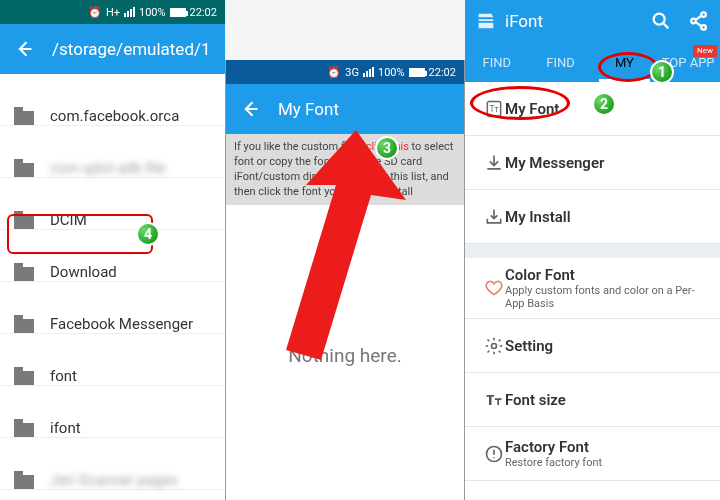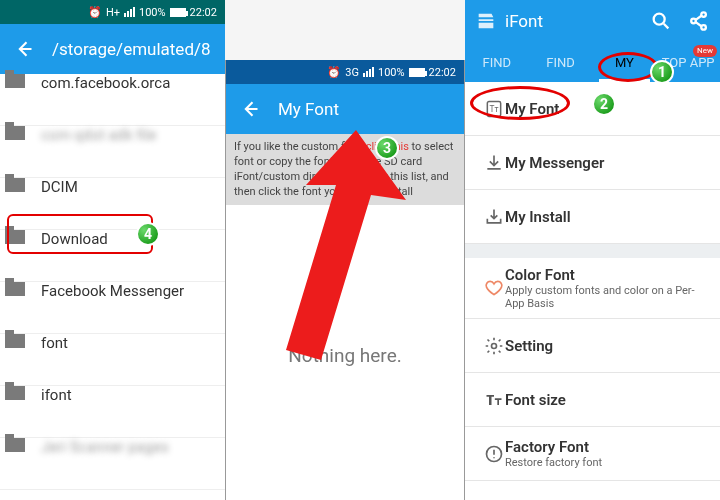--- a/index.html
+++ b/index.html
@@ -22,25 +22,25 @@
   .batt i{position:absolute;left:0;top:0;bottom:0;width:100%;background:#fff}
 
   
   .appbar{height:50px;background:#1e9be9;color:#fff;display:flex;align-items:center;padding:0 14px;font-size:17px}
   .appbar .back{margin-right:18px;display:flex}
   .topbar3{background:#1e9be9;height:42px;display:flex;align-items:center;padding:0 10px;color:#fff;font-size:17px;gap:8px}
   .tabs3{background:#1e9be9;display:flex;color:#cde8fa;font-size:13px;height:40px;align-items:center;position:relative}
   .tabs3 .tab{flex:1;text-align:center;height:100%;display:flex;align-items:center;justify-content:center;position:relative}
   .tabs3 .tab.active{color:#000000}
   .tabs3 .tab.active::after{content:"";position:absolute;left:10%;right:10%;bottom:0;height:3px;background:#fff}
-  .newdot{position:absolute;top:3px;right:3px;background:#e53935;color:#fff;font-size:8px;border-radius:6px;padding:0 4px;line-height:12px}
+  .newdot{position:absolute;top:3px;right:3px;background:#e53935;color:#fff;font-size:8px;border-radius:0;padding:0 4px;line-height:12px}
 
   
   .list{}
-  .row{display:flex;align-items:flex-start;height:52px;padding:0 5px;border-bottom:1px solid #eee;font-size:15px;color:#333;gap:16px}
+  .row{display:flex;align-items:flex-end;height:52px;padding:0 14px;border-bottom:1px solid #eee;font-size:15px;color:#333;gap:16px}
   .row.blur{color:transparent;text-shadow:0 0 6px #999}
   .folder{width:20px;height:14px;background:#7a7a7a;position:relative;flex-shrink:0}
   .folder::before{content:"";position:absolute;top:-4px;left:0;width:9px;height:4px;background:#7a7a7a}
 
   .row3{display:flex;align-items:center;min-height:54px;padding:8px 18px;border-bottom:1px solid #e5e5e5;gap:0;color:#333}
   .row3 .ic{width:22px;display:flex;justify-content:center;color:#666;flex-shrink:0}
   .row3 .txt{display:flex;flex-direction:column}
   .row3 .txt .ttl{font-size:15px;font-weight:600}
   .row3 .txt .sub{font-size:11px;color:#666}
   .gap3{height:14px;background:#eceff1}
@@ -83,21 +83,21 @@
           </span>
         <span>22:02</span>
       </span>
     </div>
     <div class="appbar">
       <span class="back">
         <svg width="20" height="20" viewBox="0 0 24 24" fill="none" stroke="#fff" stroke-width="2.5">
             <path d="M15 4l-8 8 8 8M7 12h14"></path>
           </svg>
       </span>
-      <span>/storage/emulated/8</span>
+      <span>/storage/emulated/1</span>
     </div>
     <div class="list" id="list1">
         <div class="row">
           <span class="folder"></span>
           <span>com.facebook.orca</span>
         </div>
         <div class="row blur">
           <span class="folder"></span>
           <span>com qdot adk file</span>
         </div>

